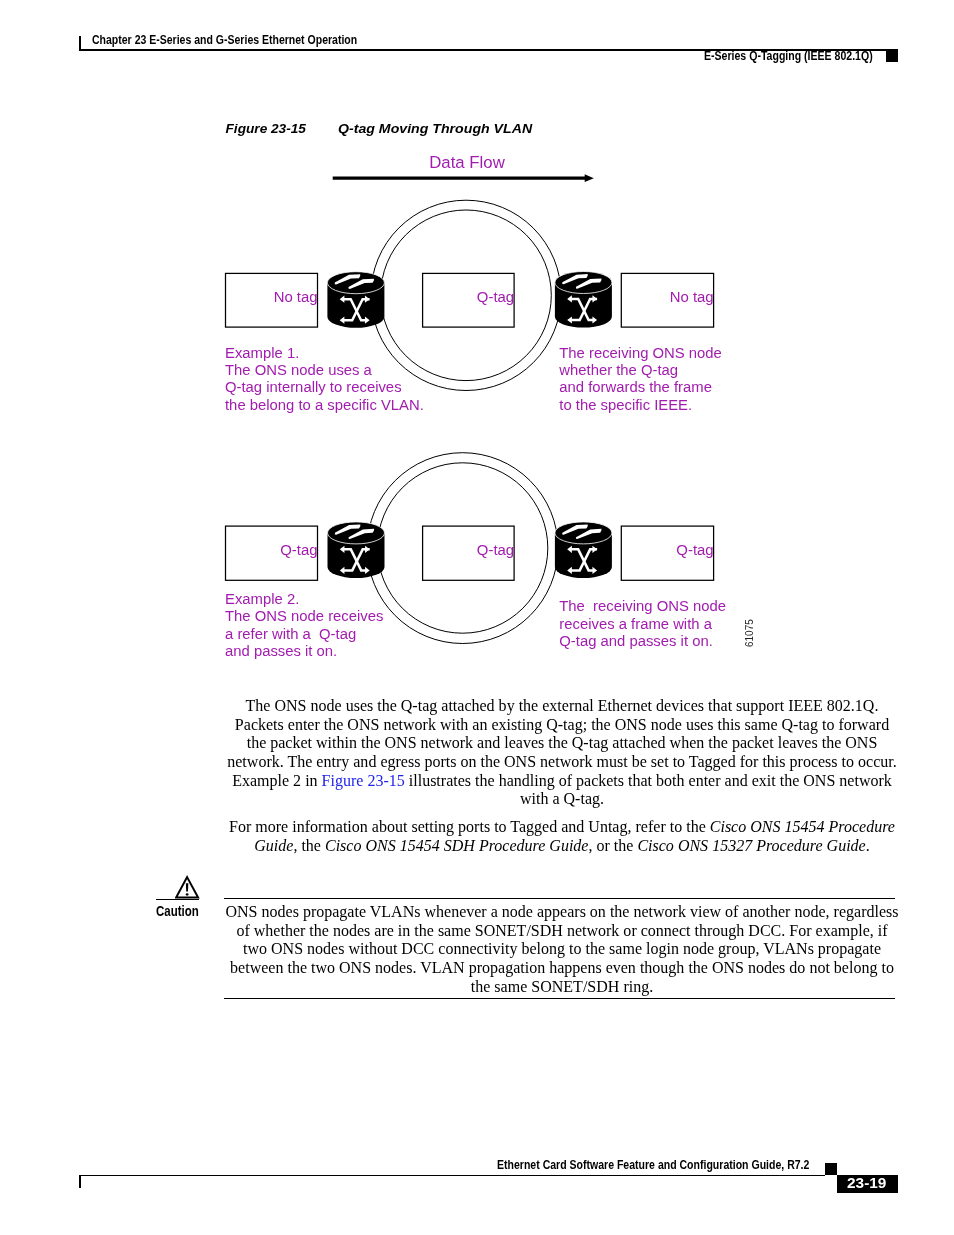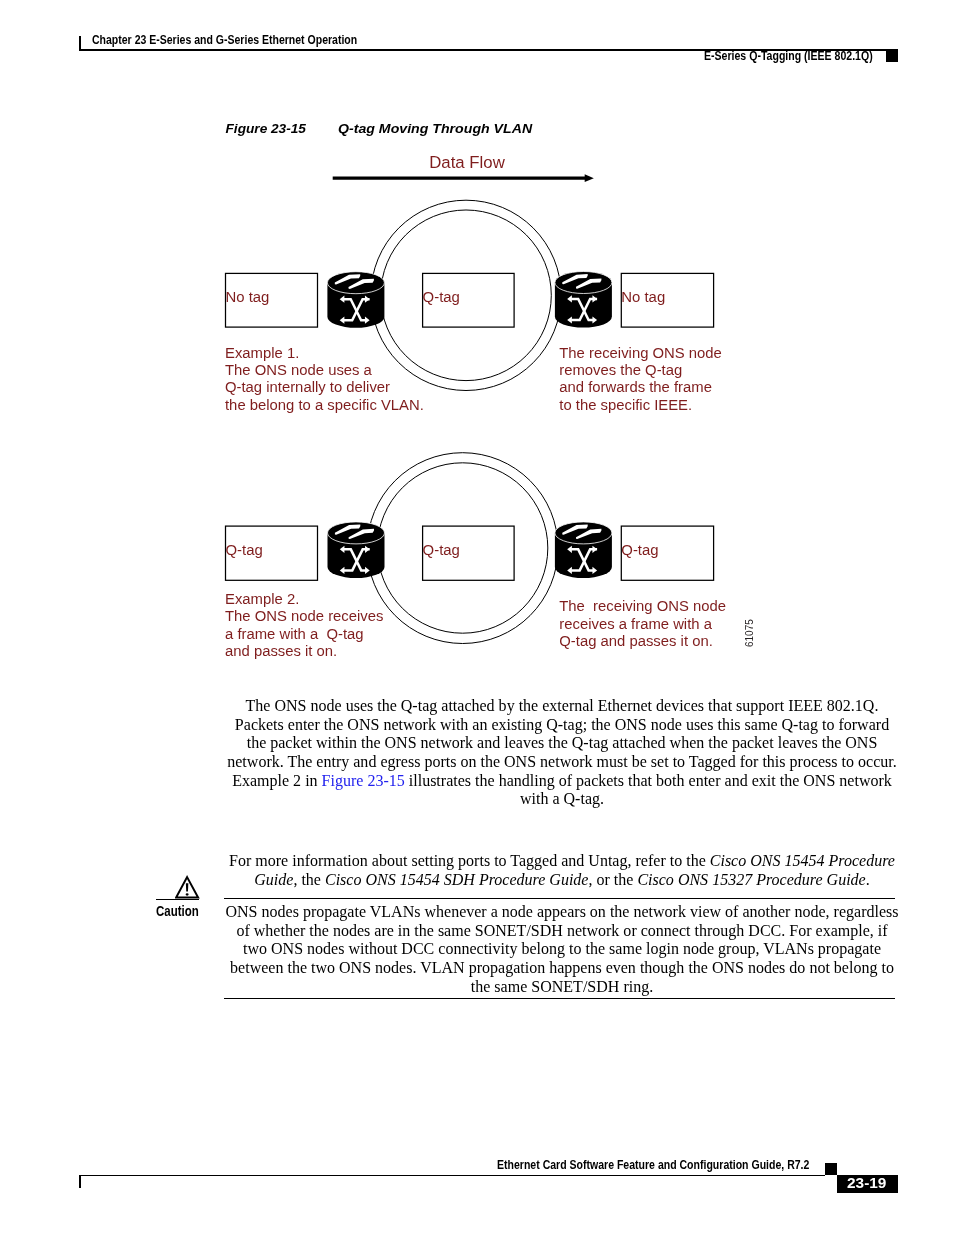--- a/index.html
+++ b/index.html
@@ -20,23 +20,23 @@
   .hdr-right{ left:704.2px; top:56.47px; font-size:13.08px; transform:scaleX(0.807); }
 
   
   .figcap { font-family:"Liberation Sans", sans-serif; font-weight:bold; font-style:italic;
             white-space:nowrap; position:absolute; line-height:0; transform-origin:left top; }
   .figcap-num  { left:225.5px; top:129.17px; font-size:13.66px; }
   .figcap-ttl  { left:338.2px; top:129.17px; font-size:13.66px; transform:scaleX(1.036); }
 
   
   .diagram { position:absolute; left:0; top:0; width:954px; height:1235px; }
-  .figtxt { position:absolute; font-family:"Liberation Sans", sans-serif; color:#7f1d1d; }
+  .figtxt { position:absolute; font-family:"Liberation Sans", sans-serif; color:#a21caf; }
   .arrow-label { left:336px; top:152.6px; width:262px; text-align:center; font-size:16.8px; }
-  .boxlbl { font-size:14.9px; text-align:left; }
+  .boxlbl { font-size:14.9px; text-align:right; }
   .cap { font-size:14.85px; line-height:17.33px; }
   .cap > div { white-space:pre; }
   .artid { position:absolute; left:744px; top:647.3px; font-family:"Liberation Sans", sans-serif;
            font-size:10px; color:#231f20; transform:rotate(-90deg); transform-origin:left top;
            white-space:nowrap; }
 
   
   .para { position:absolute; font-family:"Liberation Serif", serif; font-size:16.03px; line-height:18.7px;
           text-align:center; color:#000; }
   a.xref { color:#2222ee; text-decoration:none; }
@@ -124,47 +124,47 @@
   <div class="figtxt boxlbl" style="left:422.6px; top:289.4px; width:91.5px;">Q-tag</div>
   <div class="figtxt boxlbl" style="left:621.3px; top:289.4px; width:92.3px;">No tag</div>
 
   <div class="figtxt boxlbl" style="left:225.5px; top:542.2px; width:92px;">Q-tag</div>
   <div class="figtxt boxlbl" style="left:422.6px; top:542.2px; width:91.5px;">Q-tag</div>
   <div class="figtxt boxlbl" style="left:621.3px; top:542.2px; width:92.3px;">Q-tag</div>
 
   <div class="figtxt cap" style="left:225px; top:344.6px;">
     <div>Example 1.</div>
     <div>The ONS node uses a</div>
-    <div>Q-tag internally to deliver</div>
+    <div>Q-tag internally to receives</div>
     <div>the belong to a specific VLAN.</div>
   </div>
   <div class="figtxt cap" style="left:559.3px; top:344.6px;">
     <div>The receiving ONS node</div>
-    <div>removes the Q-tag</div>
+    <div>whether the Q-tag</div>
     <div>and forwards the frame</div>
     <div>to the specific IEEE.</div>
   </div>
 
   <div class="figtxt cap" style="left:225px; top:591px;">
     <div>Example 2.</div>
     <div>The ONS node receives</div>
-    <div>a frame with a  Q-tag</div>
+    <div>a refer with a  Q-tag</div>
     <div>and passes it on.</div>
   </div>
   <div class="figtxt cap" style="left:559.3px; top:598.3px;">
     <div>The  receiving ONS node</div>
     <div>receives a frame with a</div>
     <div>Q-tag and passes it on.</div>
   </div>
 
   <div class="artid">61075</div>
 
   <div class="para" id="p1" style="left:224px; top:696.8px; width:676px;"><span>The ONS node uses the Q-tag attached by the external Ethernet devices that support IEEE 802.1Q. Packets enter the ONS network with an existing Q-tag; the ONS node uses this same Q-tag to forward the packet within the ONS network and leaves the Q-tag attached when the packet leaves the ONS network. The entry and egress ports on the ONS network must be set to Tagged for this process to occur. Example 2 in </span><a class="xref" href="#">Figure 23-15</a><span> illustrates the handling of packets that both enter and exit the ONS network with a Q-tag.</span></div>
 
-  <div class="para" id="p2" style="left:224px; top:852px; width:676px;"><span>For more information about setting ports to Tagged and Untag, refer to the </span><i>Cisco ONS 15454 Procedure Guide</i><span>, the </span><i>Cisco ONS 15454 SDH Procedure Guide</i><span>, or the </span><i>Cisco ONS 15327 Procedure Guide</i><span>.</span></div>
+  <div class="para" id="p2" style="left:224px; top:818px; width:676px;"><span>For more information about setting ports to Tagged and Untag, refer to the </span><i>Cisco ONS 15454 Procedure Guide</i><span>, the </span><i>Cisco ONS 15454 SDH Procedure Guide</i><span>, or the </span><i>Cisco ONS 15327 Procedure Guide</i><span>.</span></div>
 
   <svg class="caution-icon" width="26" height="24" viewBox="0 0 26 24" xmlns="http://www.w3.org/2000/svg">
     <path d="M12.1,2.1 L23.1,22.5 L1.1,22.5 Z" fill="none" stroke="#000" stroke-width="2" stroke-linejoin="miter"></path>
     <path d="M10.85,8.2 L13.35,8.2 L12.95,16.4 L11.25,16.4 Z" fill="#000"></path>
     <ellipse cx="12.1" cy="19.5" rx="1.5" ry="1.15" fill="#000"></ellipse>
   </svg>
   <div class="caution-rule" style="left:155.8px; top:898.6px; width:43.5px;"></div>
   <div class="caution-rule" style="left:224.2px; top:898.1px; width:670.8px;"></div>
   <div class="cond caution-label">Caution</div>
   <div class="para" id="pc" style="left:224px; top:903px; width:676px;">ONS nodes propagate VLANs whenever a node appears on the network view of another node, regardless of whether the nodes are in the same SONET/SDH network or connect through DCC. For example, if two ONS nodes without DCC connectivity belong to the same login node group, VLANs propagate between the two ONS nodes. VLAN propagation happens even though the ONS nodes do not belong to the same SONET/SDH ring.</div>

